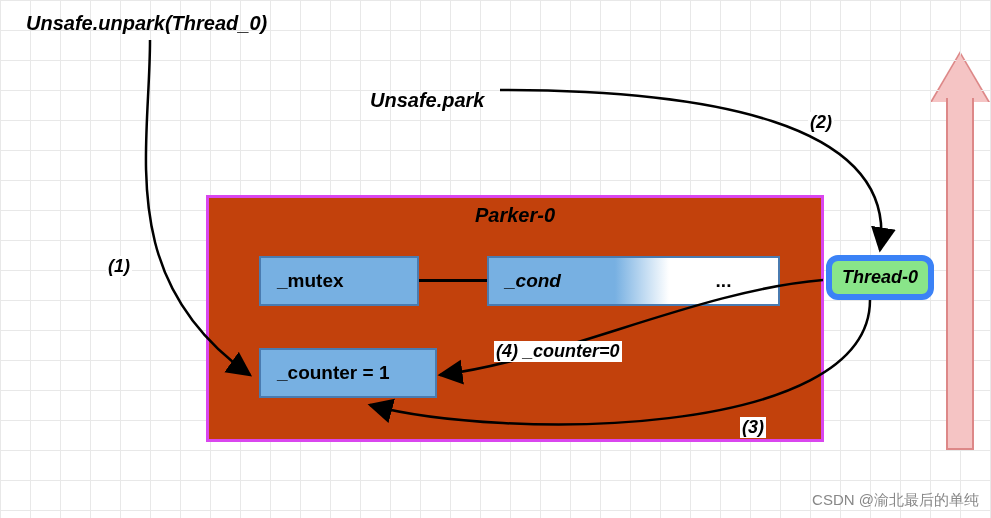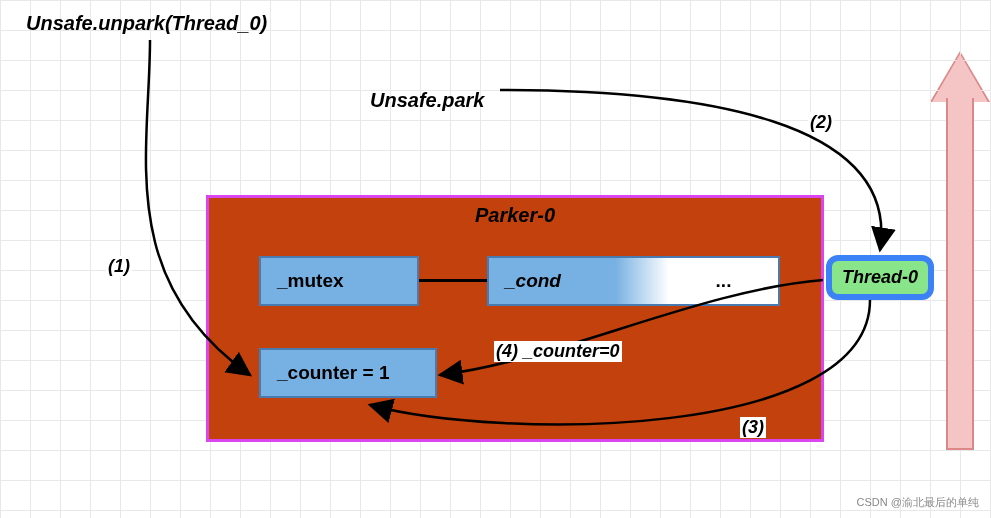--- a/index.html
+++ b/index.html
@@ -127,21 +127,21 @@
     z-index: -1;
   }
   svg.arrows {
     position: absolute; inset: 0;
     width: 991px; height: 518px;
     pointer-events: none;
   }
   .watermark {
     position: absolute;
     right: 12px; bottom: 8px;
-    font-size: 11px; color: #888;
+    font-size: 15px; color: #888;
   }
 </style>
 </head>
 <body>
 
 <div class="grid"></div>
 
 <div class="big-arrow">
   <div class="big-arrow-head-border"></div>
   <div class="big-arrow-head"></div>

